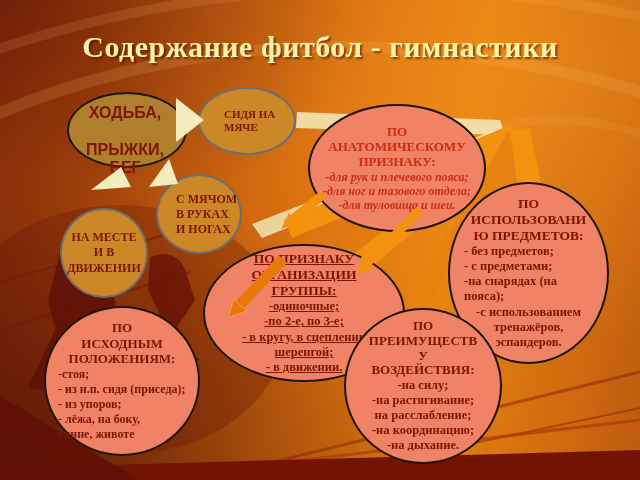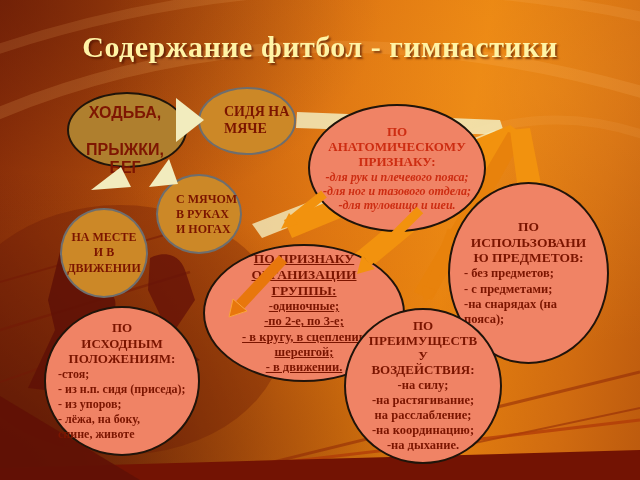--- a/index.html
+++ b/index.html
@@ -28,21 +28,21 @@
   .lines,.head,.list,.foot{white-space:pre-line;display:block;width:100%;}
   .gold{background:#CC8827;border:2px solid #6e6e6e;align-items:flex-end;}
   .salmon{background:#F08365;border:2px solid #20140a;}
 
   .b-hodba{left:67px;top:92px;width:116px;height:72px;background:#AF7F2E;border:2px solid #20150a;}
   .hodba-text{
     position:absolute;left:56px;top:104px;width:138px;z-index:2;text-align:center;
     font-family:"Liberation Sans",sans-serif;font-weight:bold;font-size:16px;
     line-height:1.15;color:#7E1602;
   }
-  .b-sidya{left:198px;top:87px;width:98px;height:68px;font-size:14px;line-height:1.2;align-items:flex-start;padding-left:24px;box-sizing:border-box;text-align:left;}
+  .b-sidya{left:198px;top:87px;width:98px;height:68px;font-size:11px;line-height:1.2;align-items:flex-start;padding-left:24px;box-sizing:border-box;text-align:left;}
   .b-smyachom{left:156px;top:174px;width:86px;height:80px;font-size:12px;line-height:1.25;align-items:flex-start;padding-left:18px;box-sizing:border-box;text-align:left;}
   .b-nameste{left:60px;top:208px;width:84px;height:86px;font-size:12px;line-height:1.3;}
   .b-oru{left:457px;top:91px;width:97px;height:65px;font-family:"Liberation Sans",sans-serif;font-size:19px;letter-spacing:2px;}
   .b-anat{left:308px;top:104px;width:174px;height:124px;color:#CD2D12;}
   .b-anat .head{font-size:13px;line-height:1.18;}
   .b-anat .list{font-size:12px;line-height:1.18;font-style:italic;}
   .b-ispolz{left:448px;top:182px;width:157px;height:178px;}
   .b-ispolz .head{font-size:13.5px;line-height:1.18;}
   .b-ispolz .list{font-size:12.5px;line-height:1.22;text-align:left;padding-left:14px;box-sizing:border-box;}
   .b-ispolz .foot{font-size:12.5px;line-height:1.22;}
@@ -131,20 +131,23 @@
   </div>
 
   <div class="bub salmon b-ispolz">
     <span class="head">ПО
 ИСПОЛЬЗОВАНИ
 Ю ПРЕДМЕТОВ:</span>
     <span class="list">- без предметов;
 - с предметами;
 -на снарядах (на
 пояса);</span>
+    <span class="foot">-с использованием
+тренажёров,
+эспандеров.</span>
   </div>
 
   <div class="bub salmon b-priznak">
     <span class="head">ПО ПРИЗНАКУ
 ОРГАНИЗАЦИИ
 ГРУППЫ:</span>
     <span class="list">-одиночные;
 -по 2-е, по 3-е;
 - в кругу, в сцеплении
 шеренгой;

